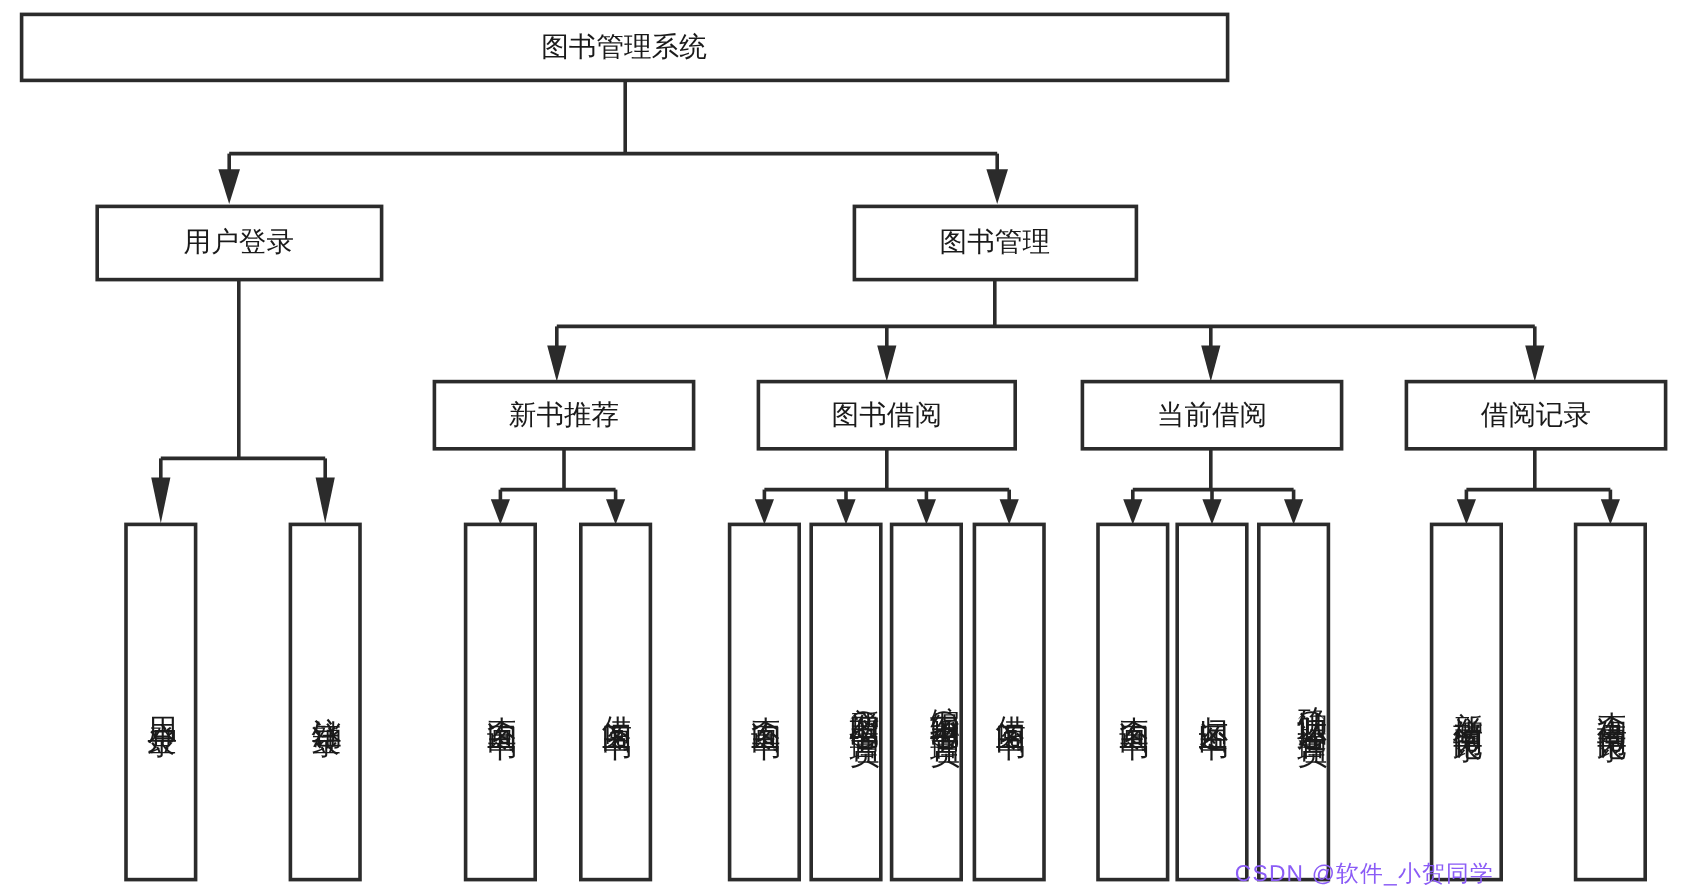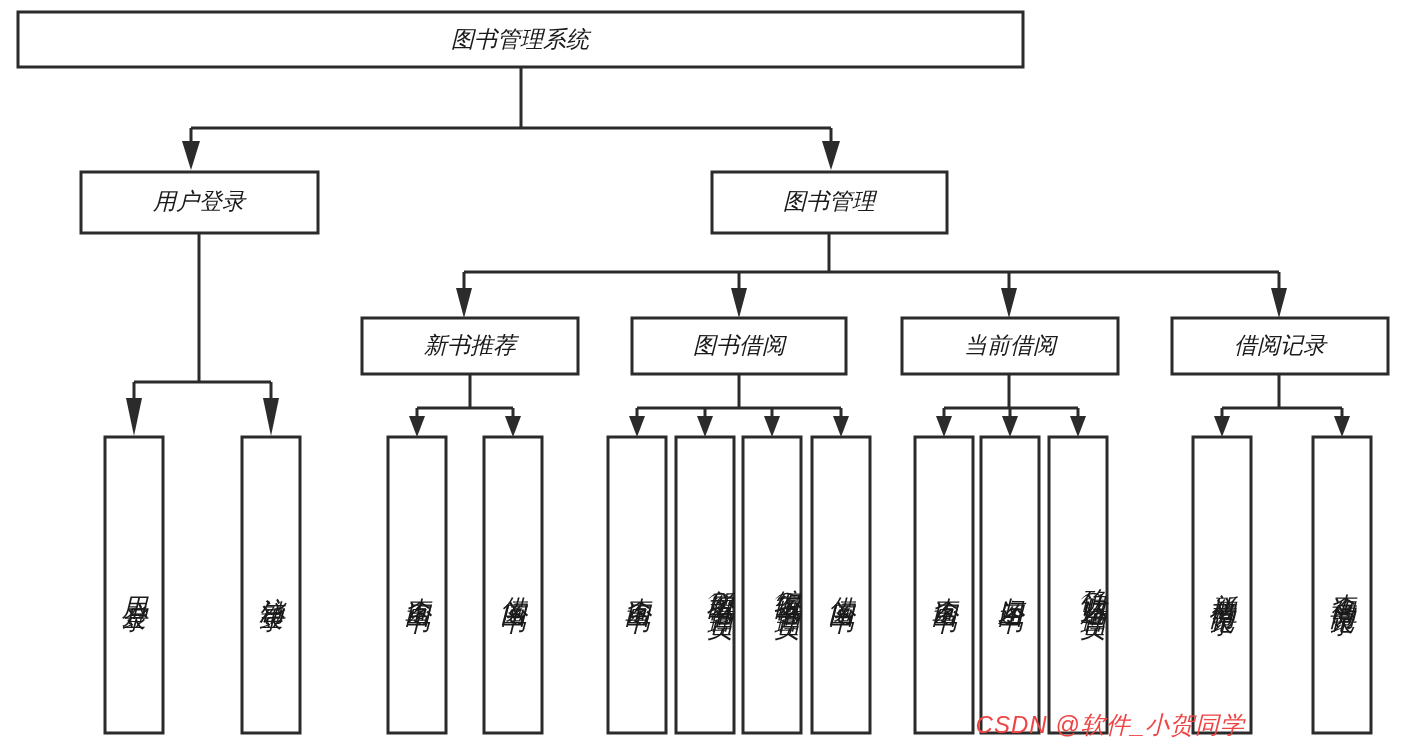--- a/index.html
+++ b/index.html
@@ -13,21 +13,20 @@
     font-family: "Liberation Sans", "DejaVu Sans", sans-serif;
     overflow: hidden;
     position: relative;
   }
   #diagram-root {
     position: absolute;
     left: 0;
     top: 0;
     width: 1255px;
     height: 747px;
-    font-style: italic;
   }
   svg.diagram {
     display: block;
     width: 1405px;
     height: 747px;
   }
   .node-rect {
     fill: #ffffff;
     stroke: #2b2b2b;
     stroke-width: 3;
@@ -66,22 +65,22 @@
     letter-spacing: 4px;
     color: #1a1a1a;
     white-space: nowrap;
     pointer-events: none;
   }
   .watermark {
     position: absolute;
     right: 10px;
     bottom: 6px;
     font-family: "Liberation Sans", "DejaVu Sans", sans-serif;
-    font-size: 24px;
-    color: #ef4444;
+    font-size: 19px;
+    color: #8b5cf6;
     letter-spacing: 1px;
     white-space: nowrap;
   }
 </style>
 </head>
 <body>
 
 <div id="diagram-root">
 
   <svg class="diagram" viewBox="0 0 1405 747" xmlns="http://www.w3.org/2000/svg">

